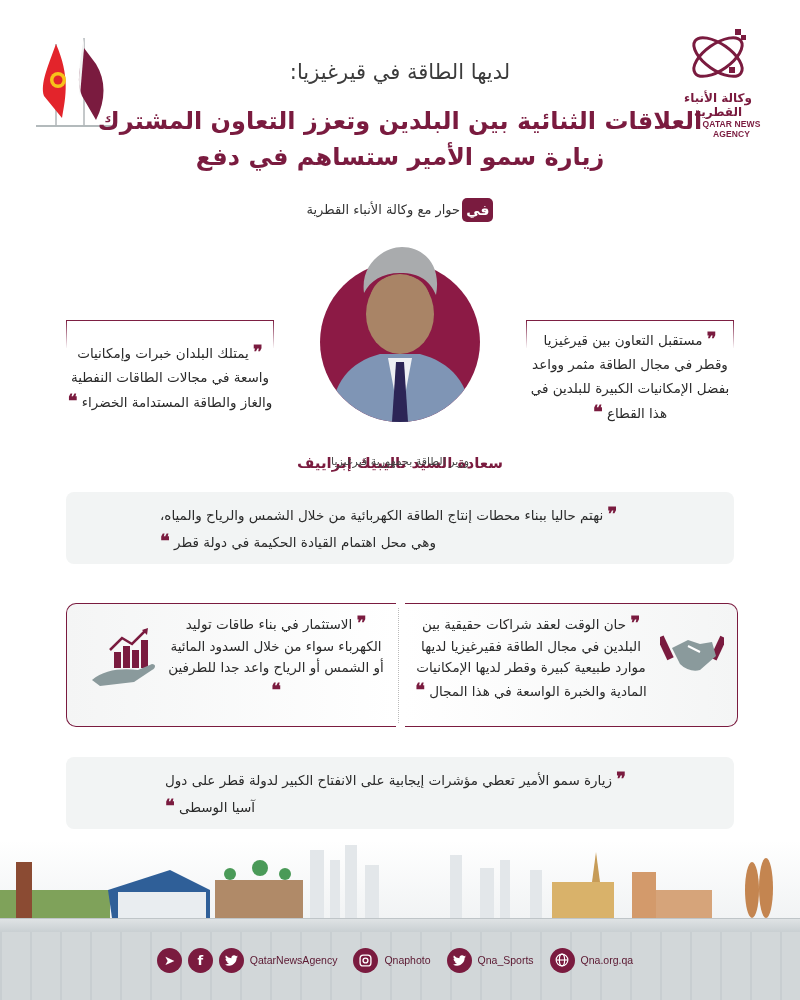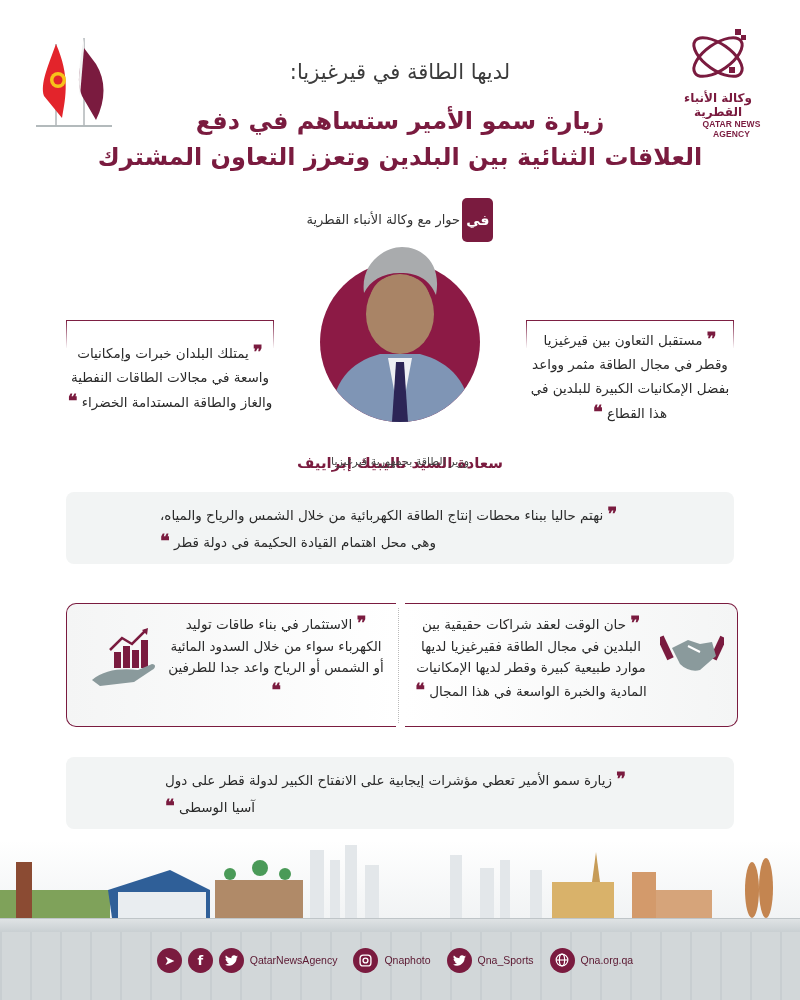--- a/index.html
+++ b/index.html
@@ -10,21 +10,21 @@
 
     
     .flags { left: 34px; top: 26px; width: 80px; height: 104px; }
     .logo { left: 663px; top: 25px; width: 110px; height: 95px; text-align: center; direction: ltr; }
     .logo-ar { font-size: 12px; color: #7a1b3f; font-weight: bold; margin-top: 2px; direction: rtl; }
     .logo-en { font-size: 8.5px; color: #7a1b3f; font-weight: bold; letter-spacing: 0.1px; font-family: "Liberation Sans", sans-serif; margin-left: 27px; }
 
     .kicker { left: 0; right: 0; top: 60px; text-align: center; font-size: 21px; color: #3c3c3c; }
     .title { left: 0; right: 0; top: 103px; text-align: center; font-size: 24px; font-weight: bold; color: #7a1b3f; line-height: 36px; }
     .subtitle { left: 0; right: 0; top: 198px; text-align: center; font-size: 13px; color: #333; }
-    .fi-badge { display: inline-block; background: #7a1b3f; color: #fff; border-radius: 5px; padding: 14px 4px; font-weight: bold; font-size: 14px; margin-left: 2px; vertical-align: middle; }
+    .fi-badge { display: inline-block; background: #7a1b3f; color: #fff; border-radius: 5px; padding: 4px 4px; font-weight: bold; font-size: 14px; margin-left: 2px; vertical-align: middle; }
 
     
     .portrait { left: 320px; top: 262px; width: 160px; height: 160px; border-radius: 50%; background: #8c1a45; overflow: hidden; }
     .head-top { left: 350px; top: 243px; width: 100px; height: 60px; }
     .person-name { left: 0; right: 0; top: 430px; text-align: center; font-size: 15px; font-weight: bold; color: #7a1b3f; margin-top: 24px; }
     .person-role { left: 0; right: 0; top: 455px; text-align: center; font-size: 11px; color: #444; }
 
     
     .side-card { border-top: 1.5px solid #7a1b3f; border-left: 1.5px solid #7a1b3f; border-right: 1.5px solid #7a1b3f; border-radius: 12px 12px 0 0; height: 28px; }
     .side-card.left { left: 66px; top: 320px; width: 208px; border-image: linear-gradient(to bottom, #7a1b3f, rgba(255,255,255,0)) 1; border-radius: 0; }
@@ -83,22 +83,22 @@
     <rect x="52" y="4" width="6" height="6" fill="#7a1b3f"></rect>
     <rect x="58" y="10" width="5" height="5" fill="#7a1b3f"></rect>
     <rect x="46" y="42" width="6" height="6" fill="#7a1b3f"></rect>
   </svg>
   <div class="logo-ar">وكالة الأنباء القطرية</div>
   <div class="logo-en">QATAR NEWS AGENCY</div>
 </div>
 
 <div class="abs kicker">لديها الطاقة في قيرغيزيا:</div>
 <div class="abs title">
+  <div>العلاقات الثنائية بين البلدين وتعزز التعاون المشترك</div>
   <div>زيارة سمو الأمير ستساهم في دفع</div>
-  <div>العلاقات الثنائية بين البلدين وتعزز التعاون المشترك</div>
 </div>
 <div class="abs subtitle">
   <span class="fi-badge">في</span><span>حوار مع وكالة الأنباء القطرية</span>
 </div>
 
 <div class="abs portrait">
   <svg width="160" height="160" viewBox="0 0 160 160">
     <path d="M10 160 C 12 120, 30 100, 60 92 L 100 92 C 130 100, 150 120, 152 160 Z" fill="#7f95b5"></path>
     <path d="M68 96 L 80 160 L 92 96 Z" fill="#eef0f4"></path>
     <path d="M76 100 L 72 160 L 88 160 L 84 100 Z" fill="#2c2556"></path>

